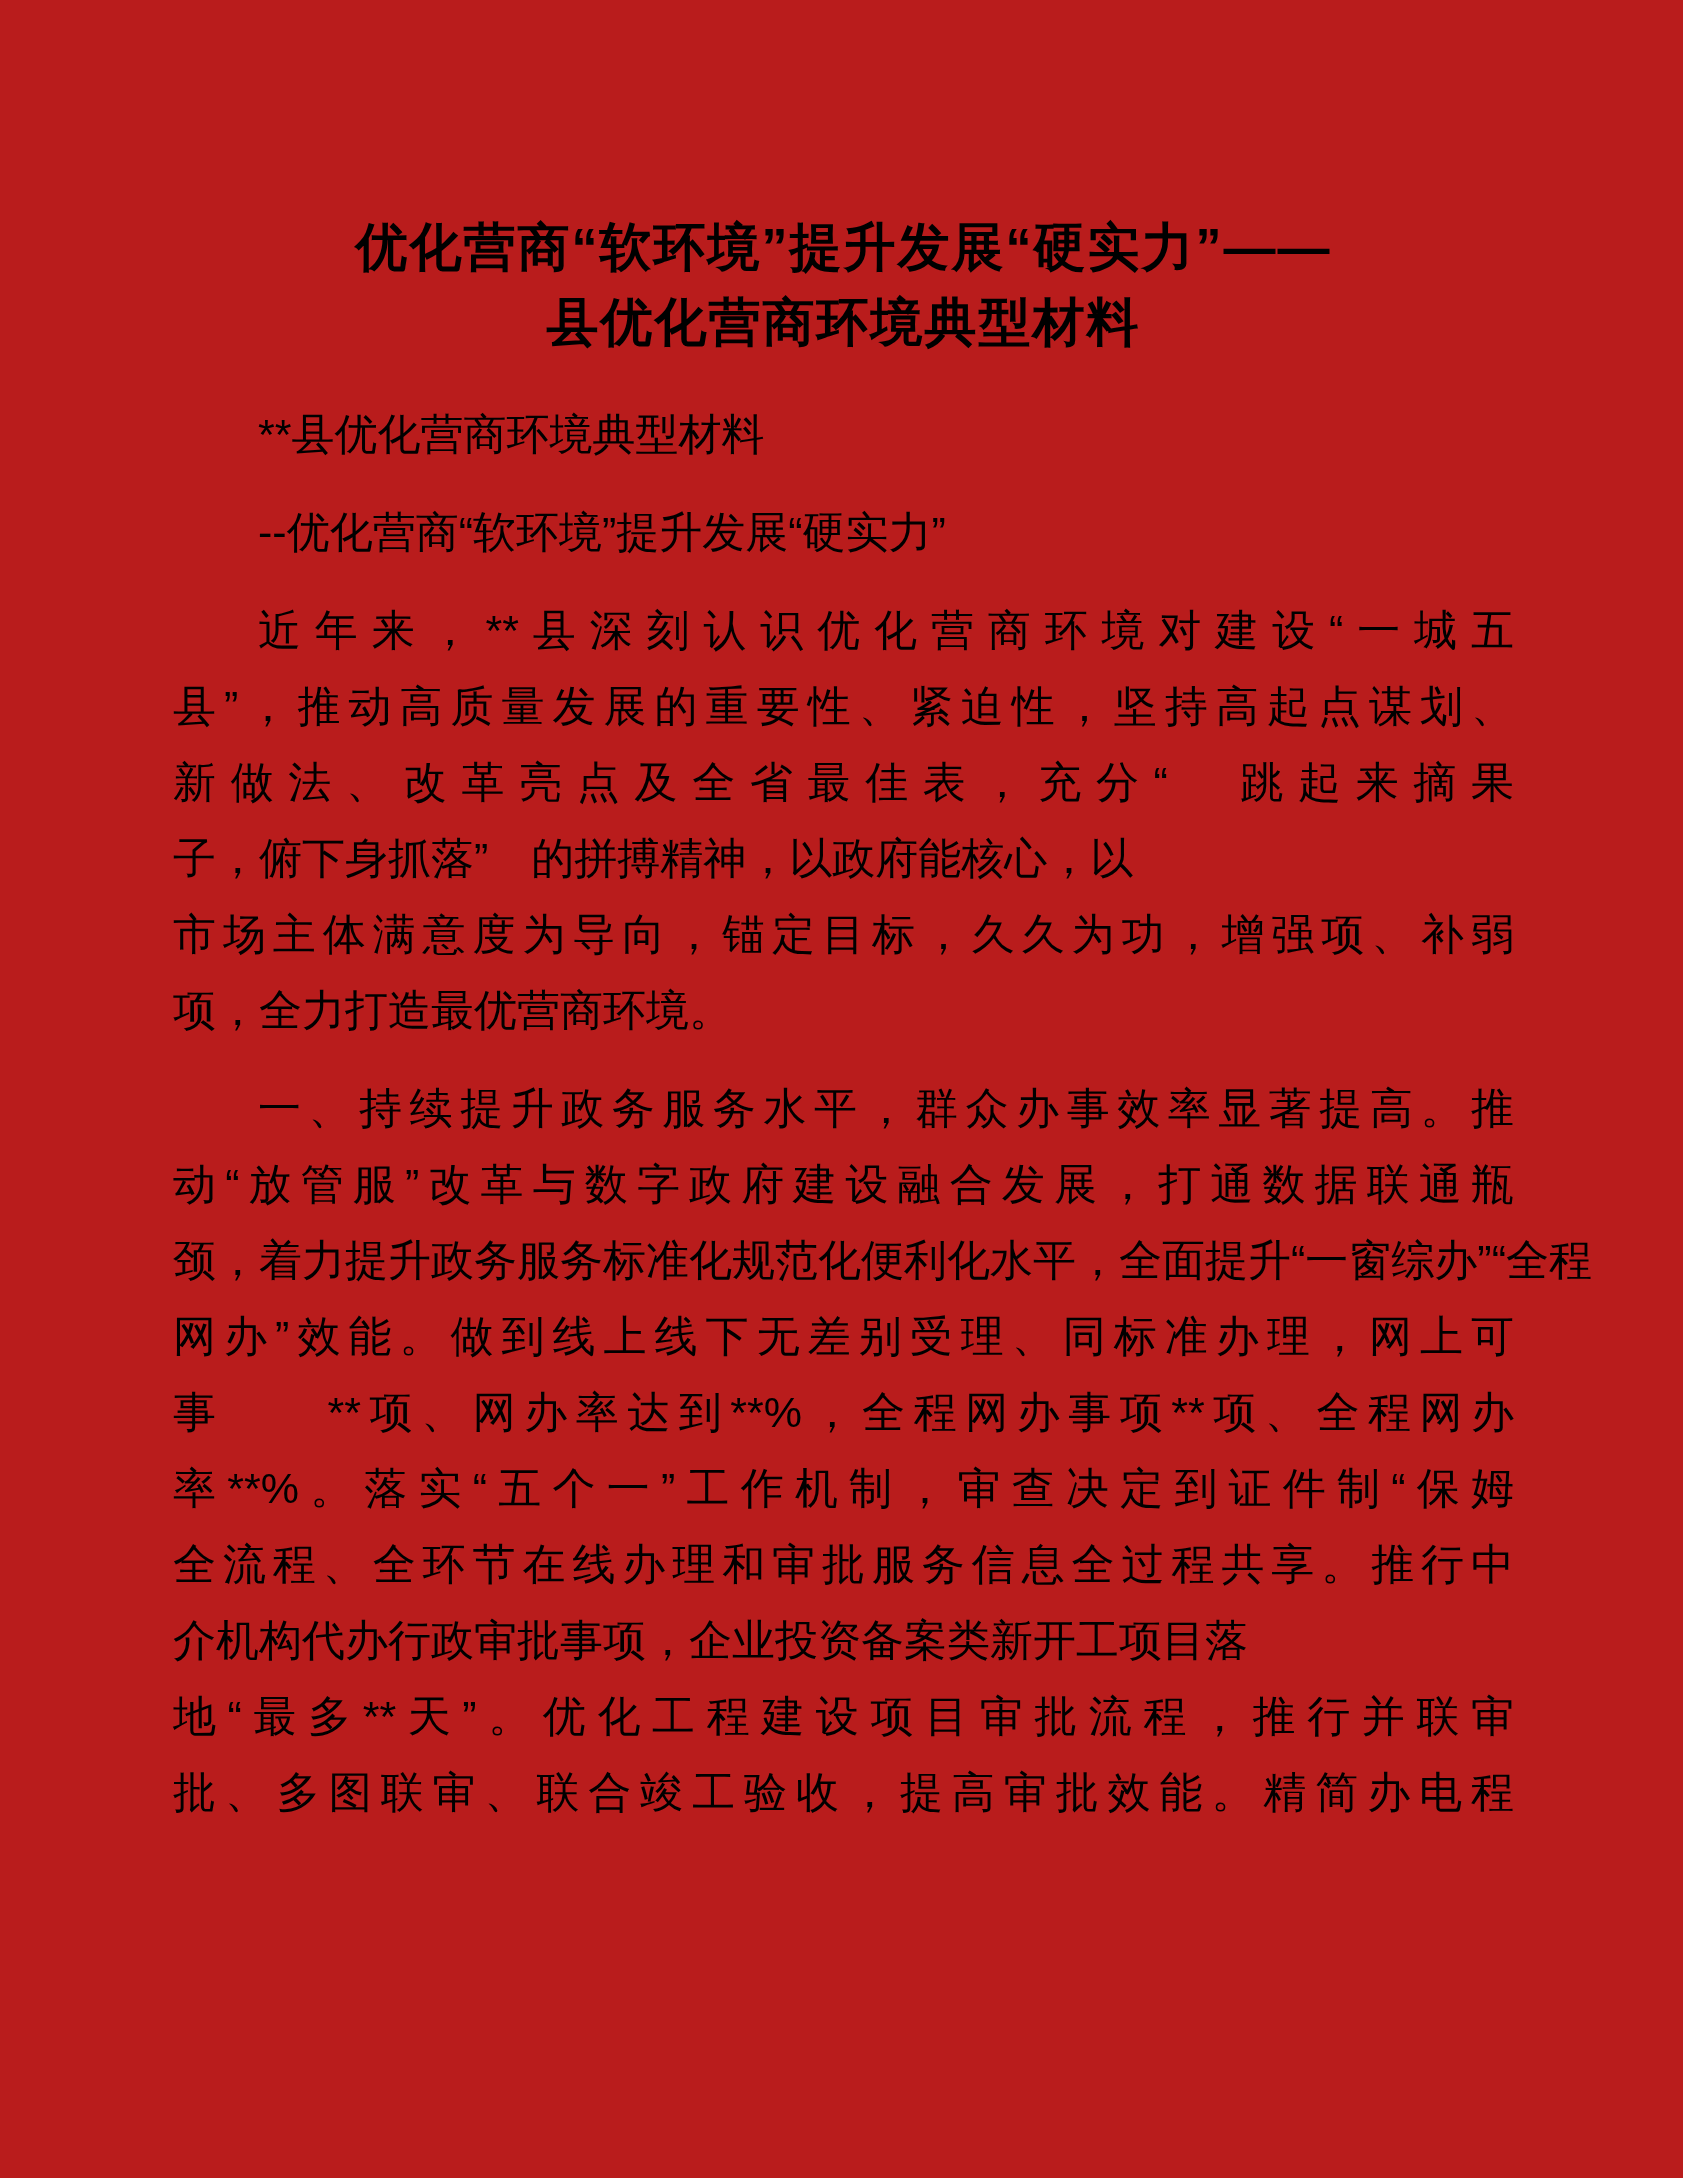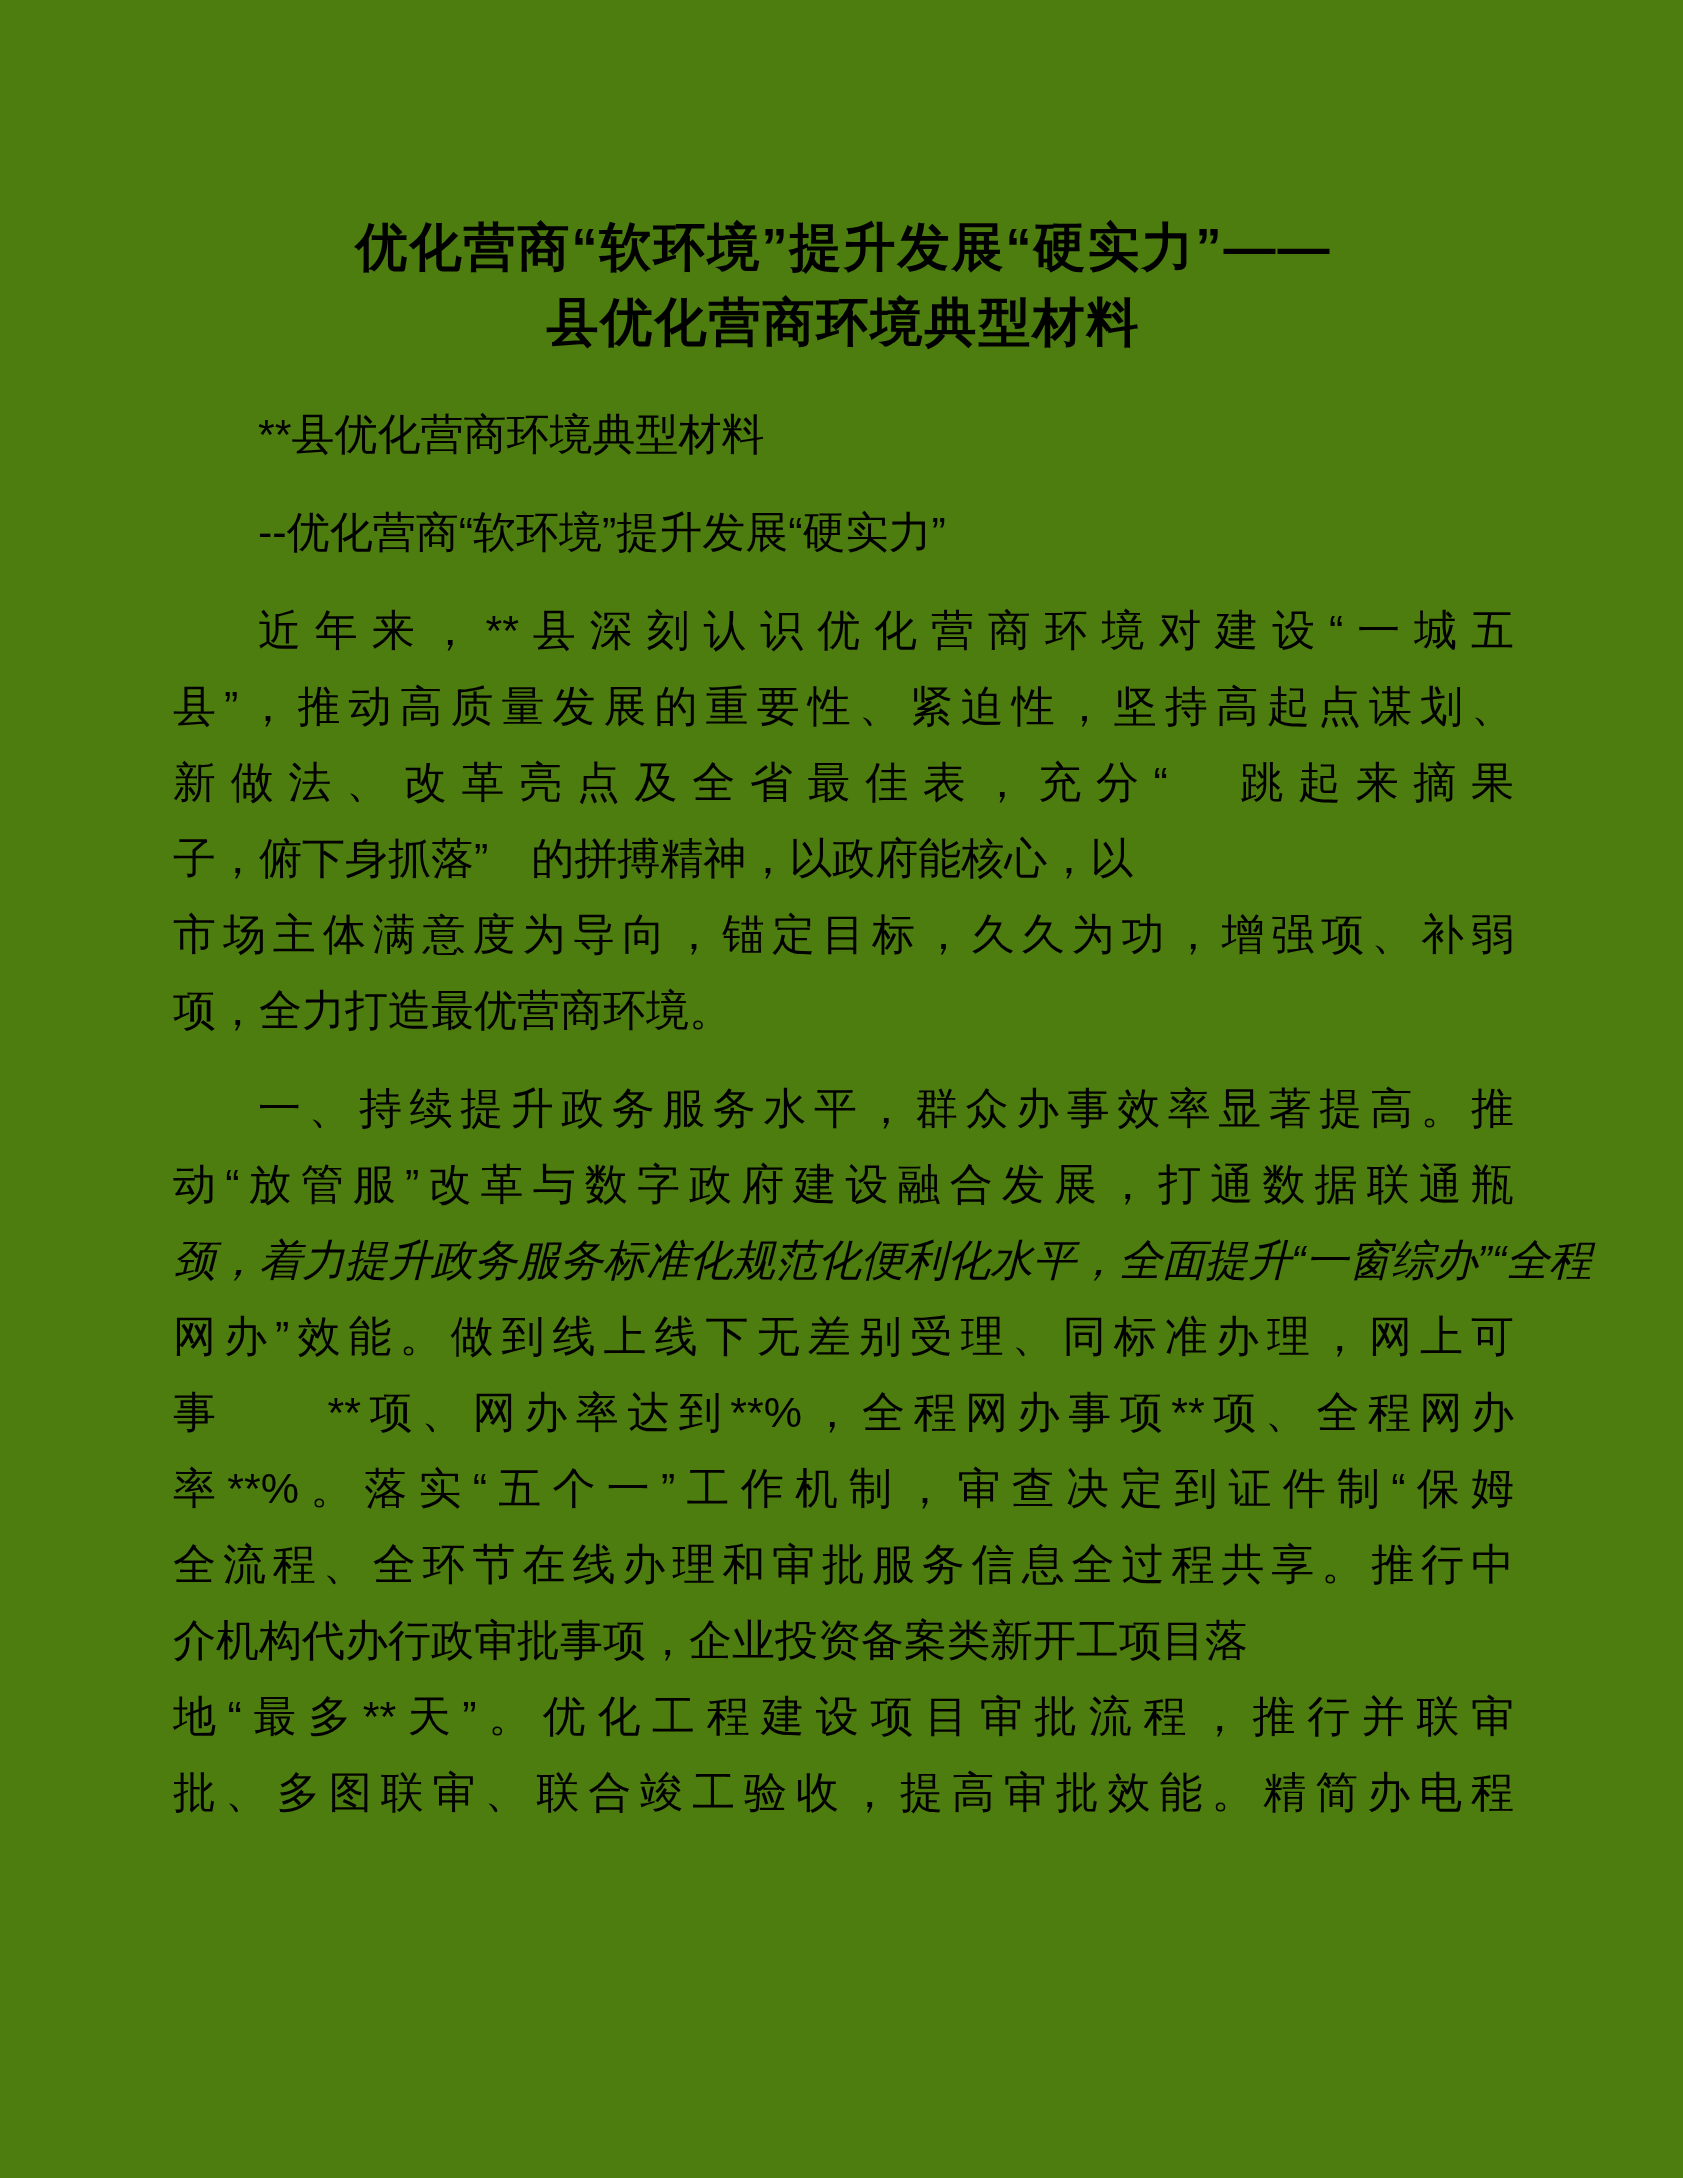--- a/index.html
+++ b/index.html
@@ -13,21 +13,21 @@
     overflow: hidden;
     position: relative;
     font-family: "Liberation Sans", "DejaVu Sans", sans-serif;
     color: #000000;
   }
   .page {
     position: absolute;
     left: 0; top: 0;
     width: 1683px;
     height: 2178px;
-    background: #4d7c0f;
+    background: #b91c1c;
     overflow: hidden;
   }
   .content {
     position: absolute;
     left: 173px;
     top: 210px;
     width: 1341px;
   }
   .title {
     width: 1341px;
@@ -51,21 +51,20 @@
   .line.justify {
     white-space: normal;
     text-align: justify;
     text-align-last: justify;
   }
   .line.indent { text-indent: 85px; }
   .line.gap { margin-top: 22px; }
   .line.overflow {
     white-space: pre;
     width: auto;
-    font-style: italic;
   }
 </style>
 </head>
 <body>
 
 <div class="page">
   <div class="content">
     <div class="title">
         <div class="tline">优化营商“软环境”提升发展“硬实力”——</div>
         <div class="tline">县优化营商环境典型材料</div>

